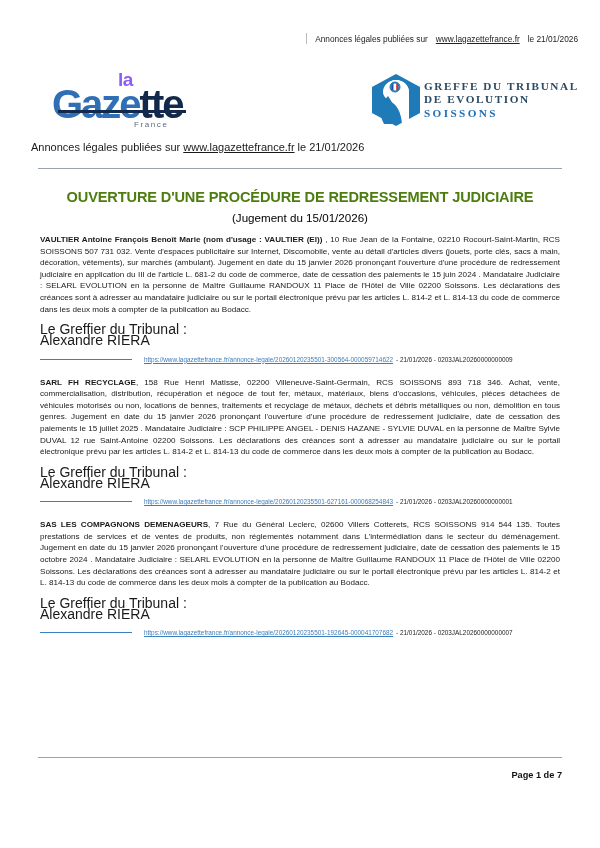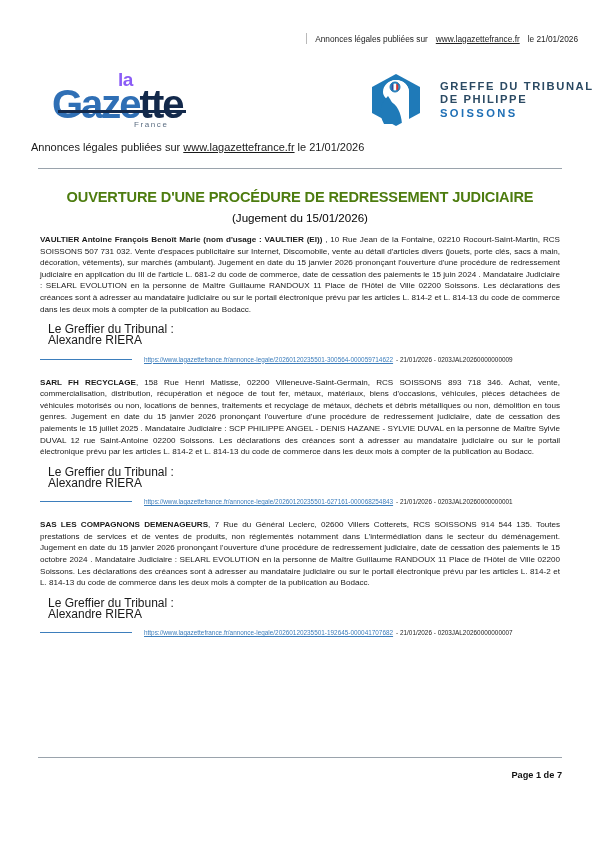--- a/index.html
+++ b/index.html
@@ -49,21 +49,21 @@
     position:absolute; left:6px; top:40px; width:128px; height:3px;
     background:#13294b;
   }
   .gz-france {
     position:absolute; left:82px; top:50px;
     font-size:8px; color:#5b6d82; letter-spacing:1.6px;
   }
 
   .logo-greffe {
     position:absolute; left:368px; top:4px;
-    display:flex; align-items:center; gap:16px;
+    display:flex; align-items:center; gap:0;font-family:Liberation Serif, serif;
   }
   .greffe-mark { width:56px; height:56px; flex:0 0 56px; }
   .greffe-text {
     font-size:11.2px; font-weight:bold; color:#2b4a63;
     letter-spacing:1.6px; line-height:13.5px; white-space:nowrap;
   }
   .greffe-text .city { color:#1f6fb5; letter-spacing:2.4px; }
 
   
   .subline {
@@ -94,22 +94,22 @@
   
   .content { position:absolute; top:234px; left:40px; width:520px; }
   .ann { margin-bottom:0; }
   .ann-body {
     font-size:8.1px; line-height:11.6px;
     text-align:justify; color:#1a1a1a;
     margin:0 0 9px 0;
   }
   .ann-body b { font-weight:bold; }
   .greffier {
-    font-size:12px; line-height:11.2px; color:#1a1a1a;
-    margin:0 0 6px 8px;
+    font-size:14px; line-height:11.2px; color:#1a1a1a;
+    margin:0 0 6px 0;
   }
 
   .ann-footer {
     display:flex; align-items:center; gap:0;
     margin:4px 0 11px 0; height:13px;
   }
   .ann-footer .leader {
     width:92px; height:0; border-top:1.2px solid #3d7ebc;
     margin-right:12px; flex:0 0 92px;
   }
@@ -156,21 +156,21 @@
         <path d="M41 20 C41 13 35 8 28 8 C24 8 21 10 19 12 C24 12 29 15 31 19 C33 23 33 28 31 33 C35 30 39 26 41 20 Z" fill="#ffffff"></path>
         <circle cx="27" cy="15" r="5" fill="#ffffff" stroke="#1f7ab8" stroke-width="1"></circle>
         <path d="M23 15 a4 4 0 0 1 8 0 a4 4 0 0 1 -8 0" fill="none"></path>
         <rect x="23.2" y="11.4" width="2.5" height="7.2" fill="#2b4a9b"></rect>
         <rect x="25.7" y="11.4" width="2.5" height="7.2" fill="#ffffff"></rect>
         <rect x="28.2" y="11.4" width="2.5" height="7.2" fill="#d03030"></rect>
         <circle cx="27" cy="15" r="4.2" fill="none" stroke="#1f7ab8" stroke-width="1.4"></circle>
       </svg>
       <div class="greffe-text">
         <div>GREFFE DU TRIBUNAL</div>
-        <div>DE PHILIPPE</div>
+        <div>DE EVOLUTION</div>
         <div class="city">SOISSONS</div>
       </div>
     </div>
 
   </div>
 
   <div class="subline">
     <span>Annonces légales publiées sur </span><a class="url" href="#">www.lagazettefrance.fr</a><span> le 21/01/2026</span>
   </div>
 

